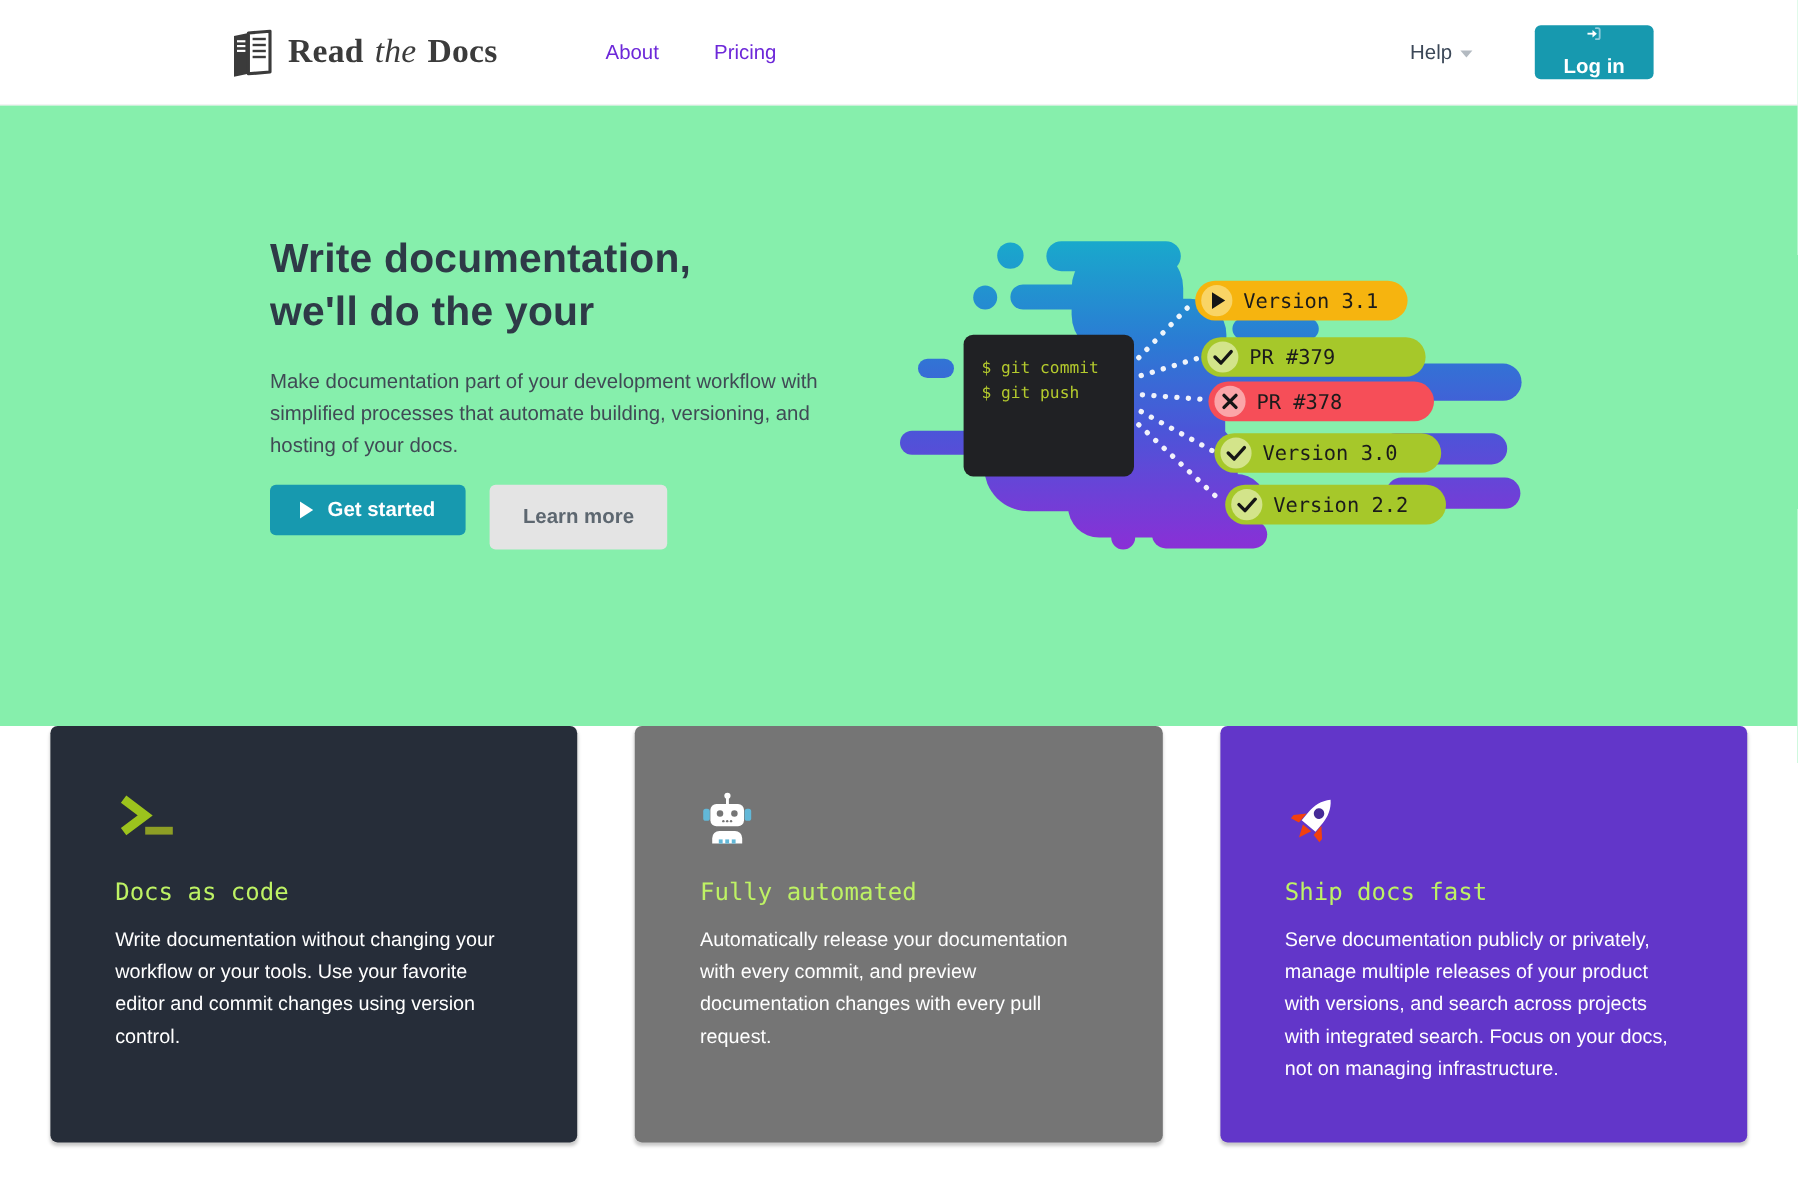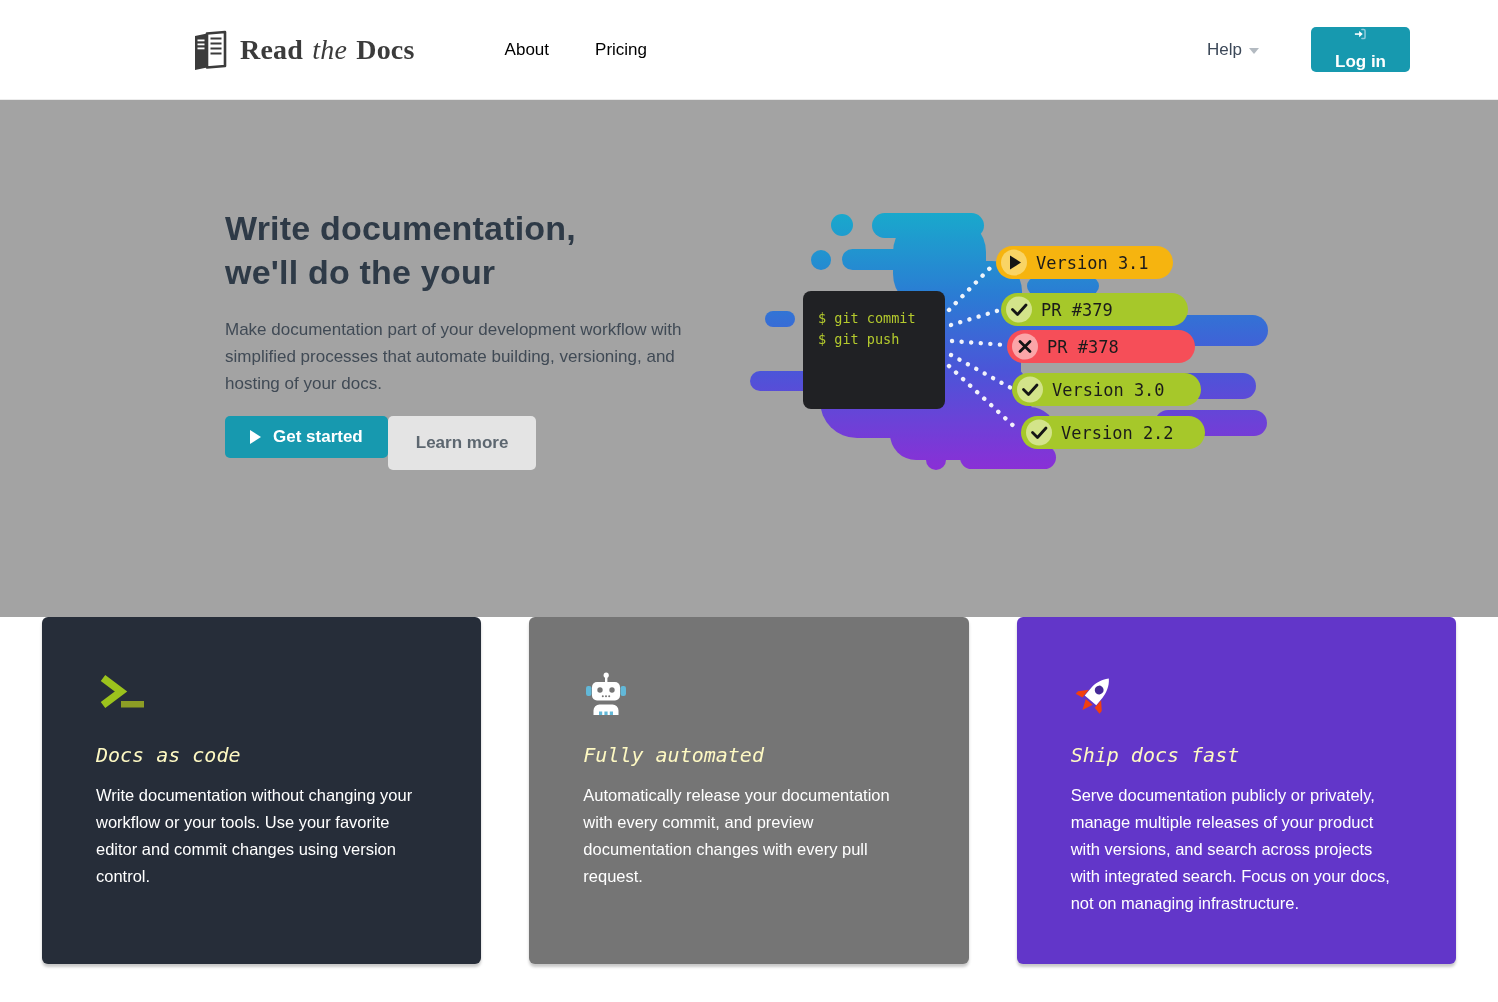--- a/index.html
+++ b/index.html
@@ -6,63 +6,63 @@
   html, body { margin: 0; padding: 0; }
   body {
     width: 1498px; height: 1002px; overflow: hidden;
     background: #ffffff;
     font-family: "Liberation Sans", sans-serif;
     color: #404a55;
   }
 
   
   .header {
-    height: 100px; background: #fff;
+    height: 88px; background: #fff;
     border-bottom: 1px solid #ececec;
     display: flex; align-items: center;
-    padding: 0 88px 0 190px;
+    padding: 0 120px 0 190px;
   }
   .logo { display: flex; align-items: center; gap: 10px; cursor: pointer; text-decoration: none; }
   .logo-text {
     font-family: "Liberation Serif", serif;
     font-size: 28px; color: #3b3b3b; letter-spacing: 0.2px;
     white-space: nowrap;
   }
   .logo-text .w-read, .logo-text .w-docs { font-weight: 700; }
   .logo-text .w-the { font-style: italic; font-weight: 400; padding: 0 2px; }
   .main-nav { display: flex; gap: 46px; margin-left: 90px; }
   .nav-link {
-    font-size: 17px; color: #000000; text-decoration: none; cursor: pointer;
+    font-size: 17px; color: #6d28d9; text-decoration: none; cursor: pointer;
   }
   .header-right { margin-left: auto; display: flex; align-items: center; gap: 52px; justify-content: flex-end; }
   .help-link { display: flex; align-items: center; gap: 7px; font-size: 17px; color: #3c4858; cursor: pointer; }
   .caret-down {
     width: 0; height: 0; margin-top: 3px;
     border-left: 5px solid transparent; border-right: 5px solid transparent;
     border-top: 6px solid #b3bac1;
   }
   .login-btn {
     display: inline-flex; align-items: center; gap: 11px;
     background: #1799af; color: #fff; border: none; cursor: pointer;
     height: 45px; padding: 0 24px; border-radius: 5px;
     font-size: 17px; font-weight: 700; font-family: "Liberation Sans", sans-serif; flex-direction: column;
   }
 
   
-  .hero { position: relative; height: 517px; background: #a3a3a3; }
+  .hero { position: relative; height: 517px; background: #86efac; }
   .hero-text { position: absolute; left: 225px; top: 106px; width: 490px; }
   .hero-title {
     margin: 0; font-size: 34px; line-height: 44px; font-weight: 700;
     color: #2e3a47; letter-spacing: 0.2px;
   }
   .hero-desc {
     margin: 22px 0 0 0; font-size: 17px; line-height: 27px; color: #404a55;
     max-width: 470px;
   }
-  .hero-actions { margin-top: 19px; display: flex; gap: 0; }
+  .hero-actions { margin-top: 19px; display: flex; gap: 20px; }
   .btn-get-started {
     display: inline-flex; align-items: center; gap: 12px;
     background: #1799af; color: #fff; border: none; cursor: pointer;
     height: 42px; padding: 0 25px; border-radius: 5px;
     font-size: 17px; font-weight: 700; font-family: "Liberation Sans", sans-serif;
   }
   .play-triangle {
     width: 0; height: 0;
     border-top: 7px solid transparent; border-bottom: 7px solid transparent;
     border-left: 11px solid #ffffff;
@@ -80,21 +80,21 @@
   .features { display: flex; gap: 48px; padding: 0 42px; }
   .feature-card {
     flex: 1; height: 347px; border-radius: 6px;
     padding: 54px 54px 0 54px; color: #fff;
     box-shadow: 0 3px 3px rgba(0,0,0,0.22);
   }
   .feature-icon { height: 46px; }
   .feature-title {
     margin: 26px 0 0 0;
     font-family: "DejaVu Sans Mono", monospace;
-    font-size: 20px; font-weight: 500; color: #fef9c3; font-style: italic;
+    font-size: 20px; font-weight: 500; color: #bef264;
   }
   .feature-desc {
     margin: 15px 0 0 0; font-size: 16.5px; line-height: 27px; color: #ffffff;
   }
 </style>
 </head>
 <body>
 
 <div class="header">
   <a class="logo">

